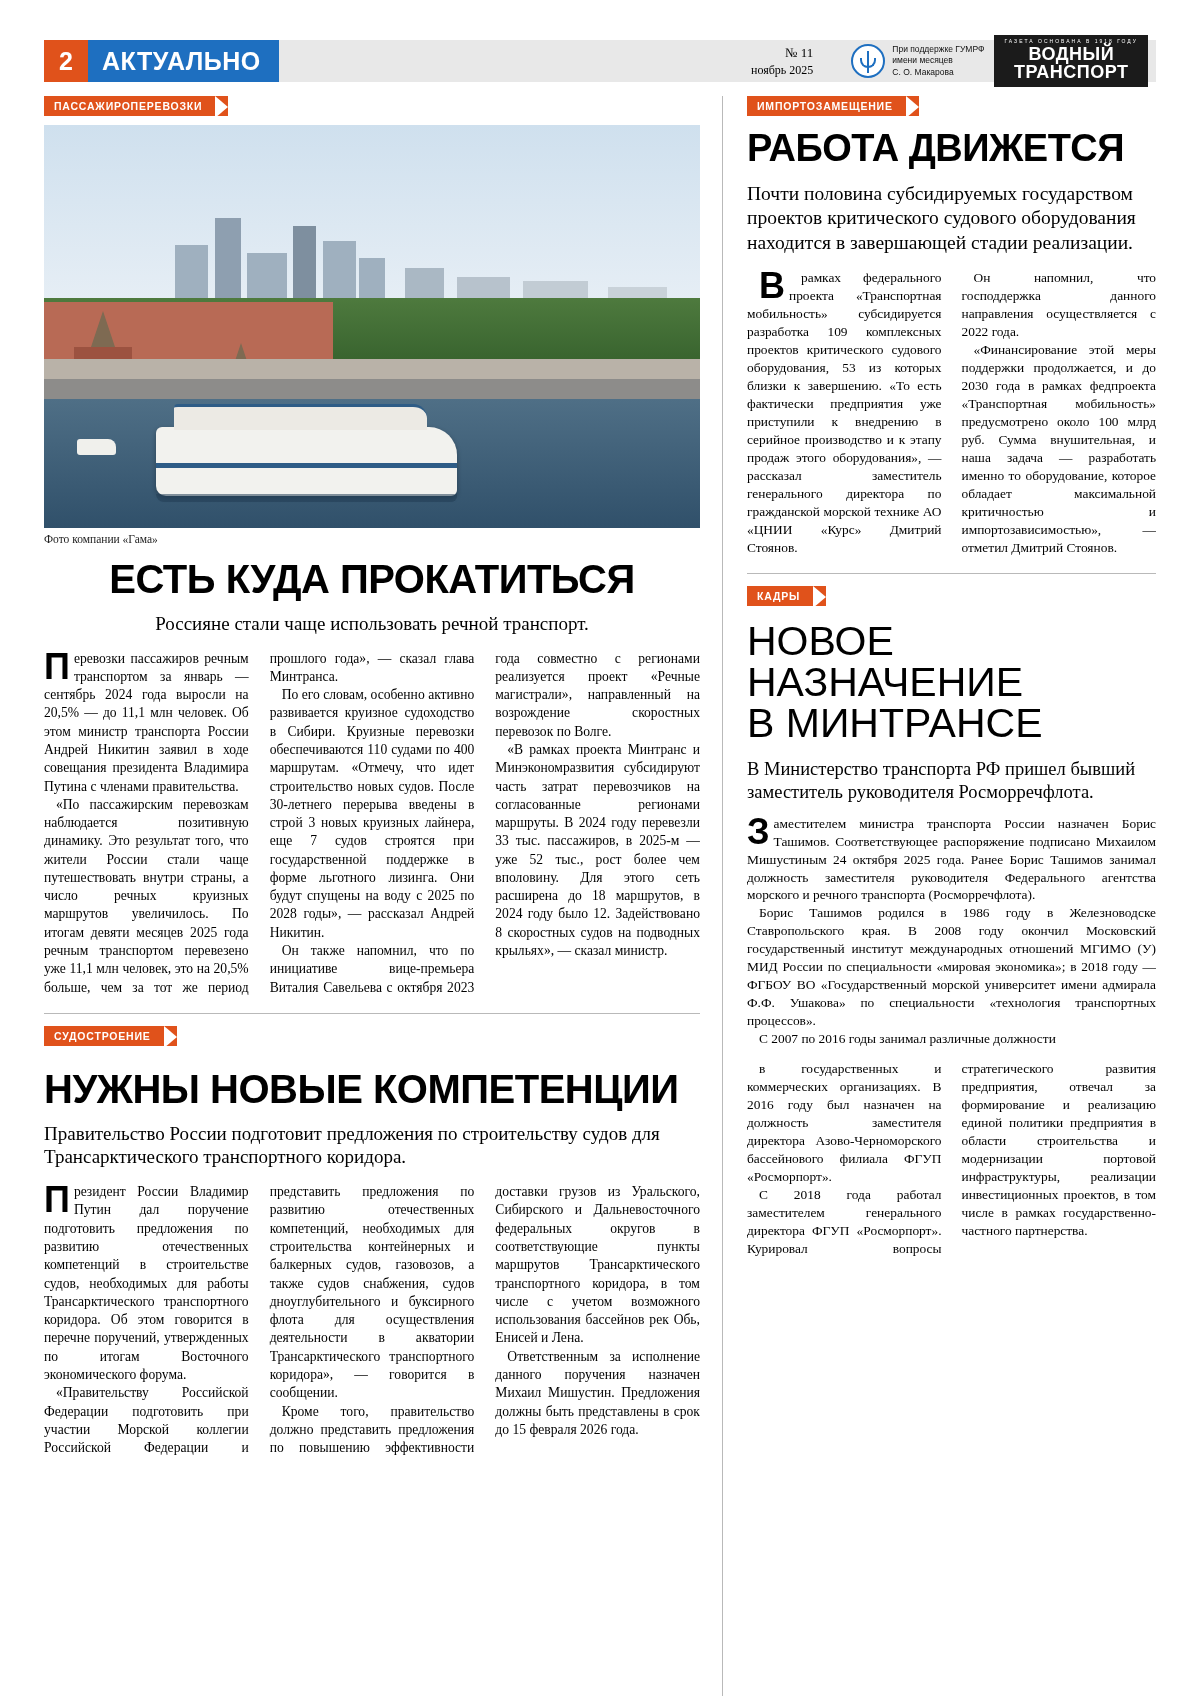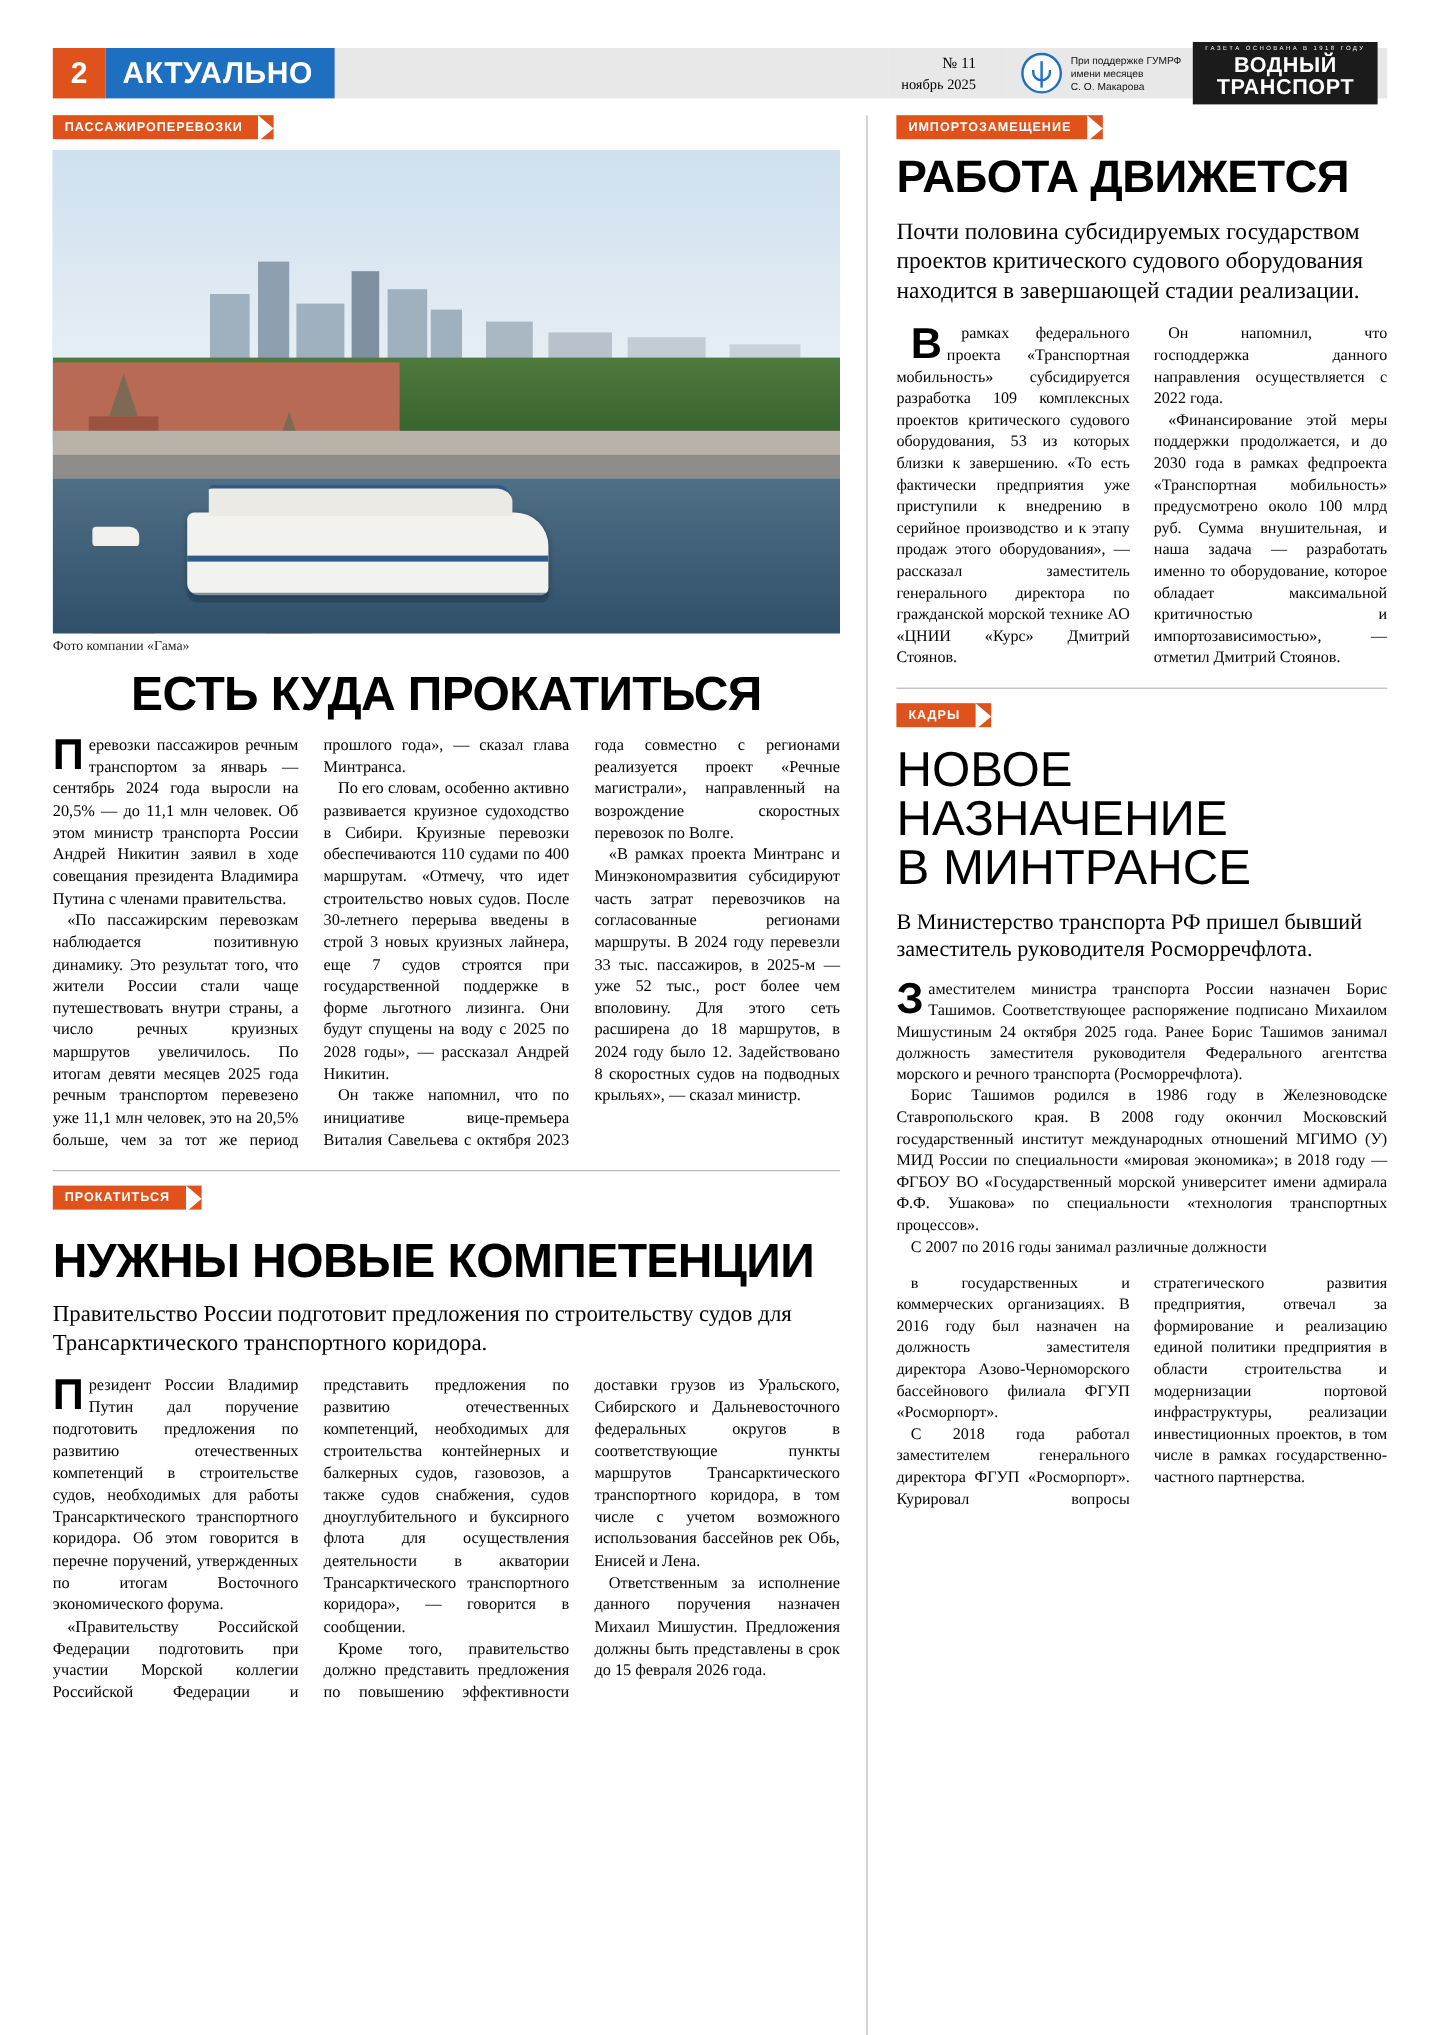--- a/index.html
+++ b/index.html
@@ -26,21 +26,21 @@
     letter-spacing:0.5px; display:flex; align-items:center;
   }
   .mast-fill { flex:1; background:#E8E8E8; }
   .issue-info {
     background:#E8E8E8; padding:0 26px 0 10px; text-align:right;
     font-family:"Liberation Serif", serif; font-size:12px; line-height:1.35;
     display:flex; flex-direction:column; justify-content:center; color:#000000;
   }
   .issue-info .num { font-size:13px; }
   .mast-right { background:#E8E8E8; display:flex; align-items:center; gap:10px; padding:0 8px 0 12px; }
-  .gumrf { display:flex; align-items:flex-end; gap:7px; }
+  .gumrf { display:flex; align-items:center; gap:7px; }
   .gumrf-logo {
     width:34px; height:34px; border-radius:50%;
     border:2px solid #1E6FC0; position:relative; background:#fff; flex:0 0 auto;
   }
   .gumrf-logo:before{
     content:""; position:absolute; left:50%; top:5px; width:2px; height:22px; background:#1E6FC0; transform:translateX(-50%);
   }
   .gumrf-logo:after{
     content:""; position:absolute; left:7px; right:7px; bottom:8px; height:8px;
     border-bottom:2px solid #1E6FC0; border-left:2px solid #1E6FC0; border-right:2px solid #1E6FC0;
@@ -241,32 +241,33 @@
         <div class="ph-road"></div>
         <div class="ph-water"></div>
         <div class="ship">
             <span class="ship-stripe"></span>
           </div>
         <div class="boat"></div>
       </div>
       <div class="ph-caption">Фото компании «Гама»</div>
 
       <h1 class="head">ЕСТЬ КУДА ПРОКАТИТЬСЯ</h1>
+      <div class="standfirst c">Россияне стали чаще использовать речной транспорт.</div>
 
       <div class="body3">
         <p class="first dropcap">Перевозки пассажиров речным транспортом за январь — сентябрь 2024 года выросли на 20,5% — до 11,1 млн человек. Об этом министр транспорта России Андрей Никитин заявил в ходе совещания президента Владимира Путина с членами правительства.</p>
         <p>«По пассажирским перевозкам наблюдается позитивную динамику. Это результат того, что жители России стали чаще путешествовать внутри страны, а число речных круизных маршрутов увеличилось. По итогам девяти месяцев 2025 года речным транспортом перевезено уже 11,1 млн человек, это на 20,5% больше, чем за тот же период прошлого года», — сказал глава Минтранса.</p>
         <p>По его словам, особенно активно развивается круизное судоходство в Сибири. Круизные перевозки обеспечиваются 110 судами по 400 маршрутам. «Отмечу, что идет строительство новых судов. После 30-летнего перерыва введены в строй 3 новых круизных лайнера, еще 7 судов строятся при государственной поддержке в форме льготного лизинга. Они будут спущены на воду с 2025 по 2028 годы», — рассказал Андрей Никитин.</p>
         <p>Он также напомнил, что по инициативе вице-премьера Виталия Савельева с октября 2023 года совместно с регионами реализуется проект «Речные магистрали», направленный на возрождение скоростных перевозок по Волге.</p>
         <p>«В рамках проекта Минтранс и Минэкономразвития субсидируют часть затрат перевозчиков на согласованные регионами маршруты. В 2024 году перевезли 33 тыс. пассажиров, в 2025-м — уже 52 тыс., рост более чем вполовину. Для этого сеть расширена до 18 маршрутов, в 2024 году было 12. Задействовано 8 скоростных судов на подводных крыльях», — сказал министр.</p>
       </div>
 
       <div class="divider"></div>
 
-      <div class="rubric">ПРОКАТИТЬСЯ</div>
+      <div class="rubric">СУДОСТРОЕНИЕ</div>
       <h1 class="head left-al">НУЖНЫ НОВЫЕ КОМПЕТЕНЦИИ</h1>
       <div class="standfirst">Правительство России подготовит предложения по строительству судов для Трансарктического транспортного коридора.</div>
 
       <div class="body3">
         <p class="first dropcap">Президент России Владимир Путин дал поручение подготовить предложения по развитию отечественных компетенций в строительстве судов, необходимых для работы Трансарктического транспортного коридора. Об этом говорится в перечне поручений, утвержденных по итогам Восточного экономического форума.</p>
         <p>«Правительству Российской Федерации подготовить при участии Морской коллегии Российской Федерации и представить предложения по развитию отечественных компетенций, необходимых для строительства контейнерных и балкерных судов, газовозов, а также судов снабжения, судов дноуглубительного и буксирного флота для осуществления деятельности в акватории Трансарктического транспортного коридора», — говорится в сообщении.</p>
         <p>Кроме того, правительство должно представить предложения по повышению эффективности доставки грузов из Уральского, Сибирского и Дальневосточного федеральных округов в соответствующие пункты маршрутов Трансарктического транспортного коридора, в том числе с учетом возможного использования бассейнов рек Обь, Енисей и Лена.</p>
         <p>Ответственным за исполнение данного поручения назначен Михаил Мишустин. Предложения должны быть представлены в срок до 15 февраля 2026 года.</p>
       </div>
     </div>

